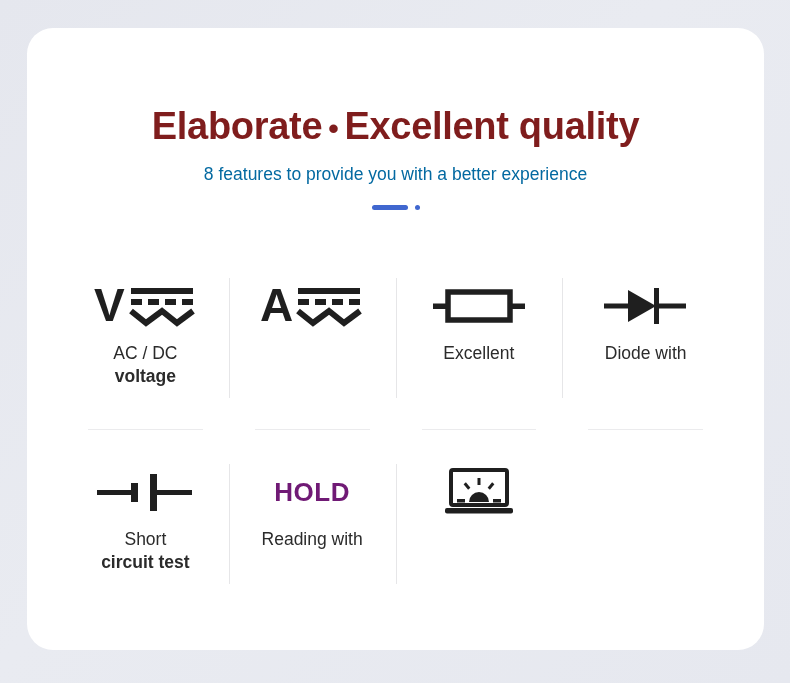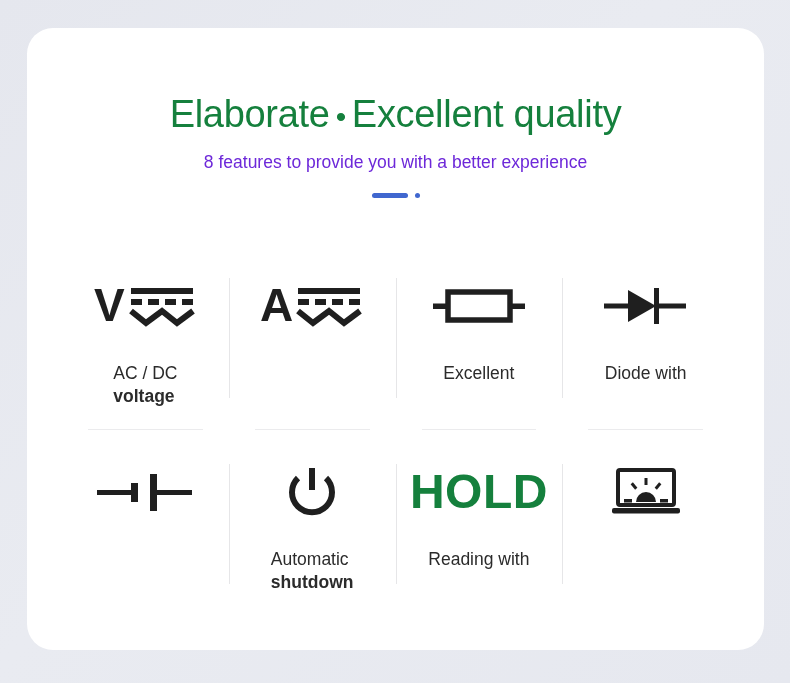--- a/index.html
+++ b/index.html
@@ -30,36 +30,36 @@
     border-radius: 26px;
     box-sizing: border-box;
     overflow: hidden;
   }
   .header {
     padding-top: 62px;
     text-align: center;
   }
   .title {
     font-size: 38px;
-    font-weight: normal;
-    color: #15803d;
+    font-weight: bold;
+    color: #7f1d1d;
     letter-spacing: -0.3px;
     line-height: 1.1;
-    margin: 4px;
+    margin: 16px;
     white-space: nowrap;
   }
   .title .dot-sep {
     font-size: 30px;
     vertical-align: middle;
     padding: 0 6px;
   }
   .subtitle {
     margin: 16px 0 0 0;
     font-size: 17.5px;
-    color: #6d28d9;
+    color: #0369a1;
     font-weight: normal;
     line-height: 1.2;
   }
   .divider-deco {
     margin: 19px auto 0 auto;
     width: 58px;
     height: 8px;
     display: flex;
     align-items: center;
     justify-content: center;
@@ -115,30 +115,31 @@
     height: 1px;
     background: #ebebed;
   }
   .icon-box {
     height: 72px;
     display: flex;
     align-items: center;
     justify-content: center;
   }
   .labels {
+    text-align: center;
     font-size: 17.5px;
     color: #2b2b2b;
     line-height: 1.32;
-    margin-top: 20px;
+    margin-top: 0;
   }
   .labels .l2 { display: block; font-weight: bold; }
   .hold-text {
-    font-size: 48px;
+    font-size: 26px;
     font-weight: bold;
-    color: #15803d;
+    color: #701a75;
     letter-spacing: 0.5px;
     line-height: 1;
   }
   svg { display: block; }
 </style>
 </head>
 <body>
 
 <div class="page">
   <div class="card">
@@ -217,34 +218,26 @@
 
       <div class="cell">
         <div class="icon-box">
           <svg width="104" height="52" viewBox="0 0 104 52" fill="none">
             <rect x="4" y="24" width="36" height="5" fill="#1f1f1f"></rect>
             <rect x="38" y="17" width="7" height="19" fill="#1f1f1f"></rect>
             <rect x="57" y="8" width="7" height="37" fill="#1f1f1f"></rect>
             <rect x="63" y="24" width="36" height="5" fill="#1f1f1f"></rect>
           </svg>
         </div>
-      </div>
-
-      <div class="cell vsep">
-        <div class="icon-box">
-          <svg width="104" height="52" viewBox="0 0 104 52" fill="none">
-            <path d="M38 12 A20 20 0 1 0 66 12" stroke="#1f1f1f" stroke-width="6" fill="none" stroke-linecap="butt"></path>
-            <rect x="49" y="2" width="6" height="22" rx="0" fill="#1f1f1f"></rect>
-          </svg>
-        </div>
-        <div class="labels">
-          <span>Automatic</span>
-          <span class="l2">shutdown</span>
-        </div>
-      </div>
+        <div class="labels">
+          <span>Short</span>
+          <span class="l2">circuit test</span>
+        </div>
+      </div>
+
 
       <div class="cell vsep">
         <div class="icon-box">
           <span class="hold-text">HOLD</span>
         </div>
         <div class="labels">
           <span>Reading with</span>
           <span class="l2"></span>
         </div>
       </div>

